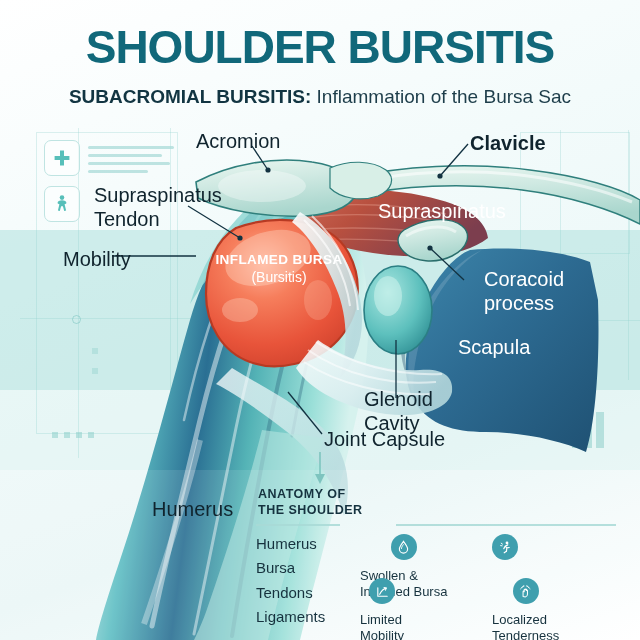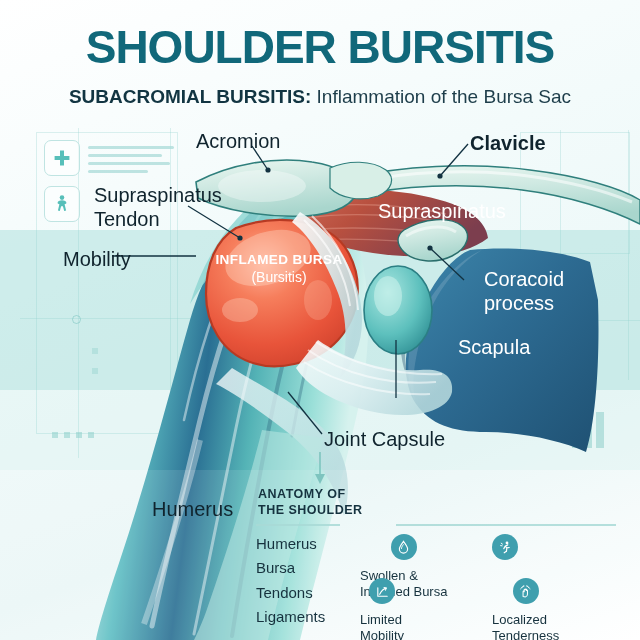--- a/index.html
+++ b/index.html
@@ -276,20 +276,24 @@
 
   <div class="lbl white" style="left:378px;top:200px;">Supraspinatus</div>
 
   <div class="lbl white" style="left:484px;top:268px;">
     <span>Coracoid</span><br>
     <span>process</span>
   </div>
 
   <div class="lbl white" style="left:458px;top:336px;">Scapula</div>
 
+  <div class="lbl" style="left:364px;top:388px;">
+    <span>Glenoid</span><br>
+    <span>Cavity</span>
+  </div>
 
   <div class="lbl" style="left:324px;top:428px;">Joint Capsule</div>
 
   <div class="lbl-bursa" style="left:214px;top:252px;width:130px;">
     <span style="font-weight:bold;font-size:13.5px;letter-spacing:.4px;">INFLAMED BURSA</span>
     <span>(Bursitis)</span>
   </div>
 
   <div class="panel-head" style="left:258px;top:487px;">
     <span>ANATOMY OF</span><br>

